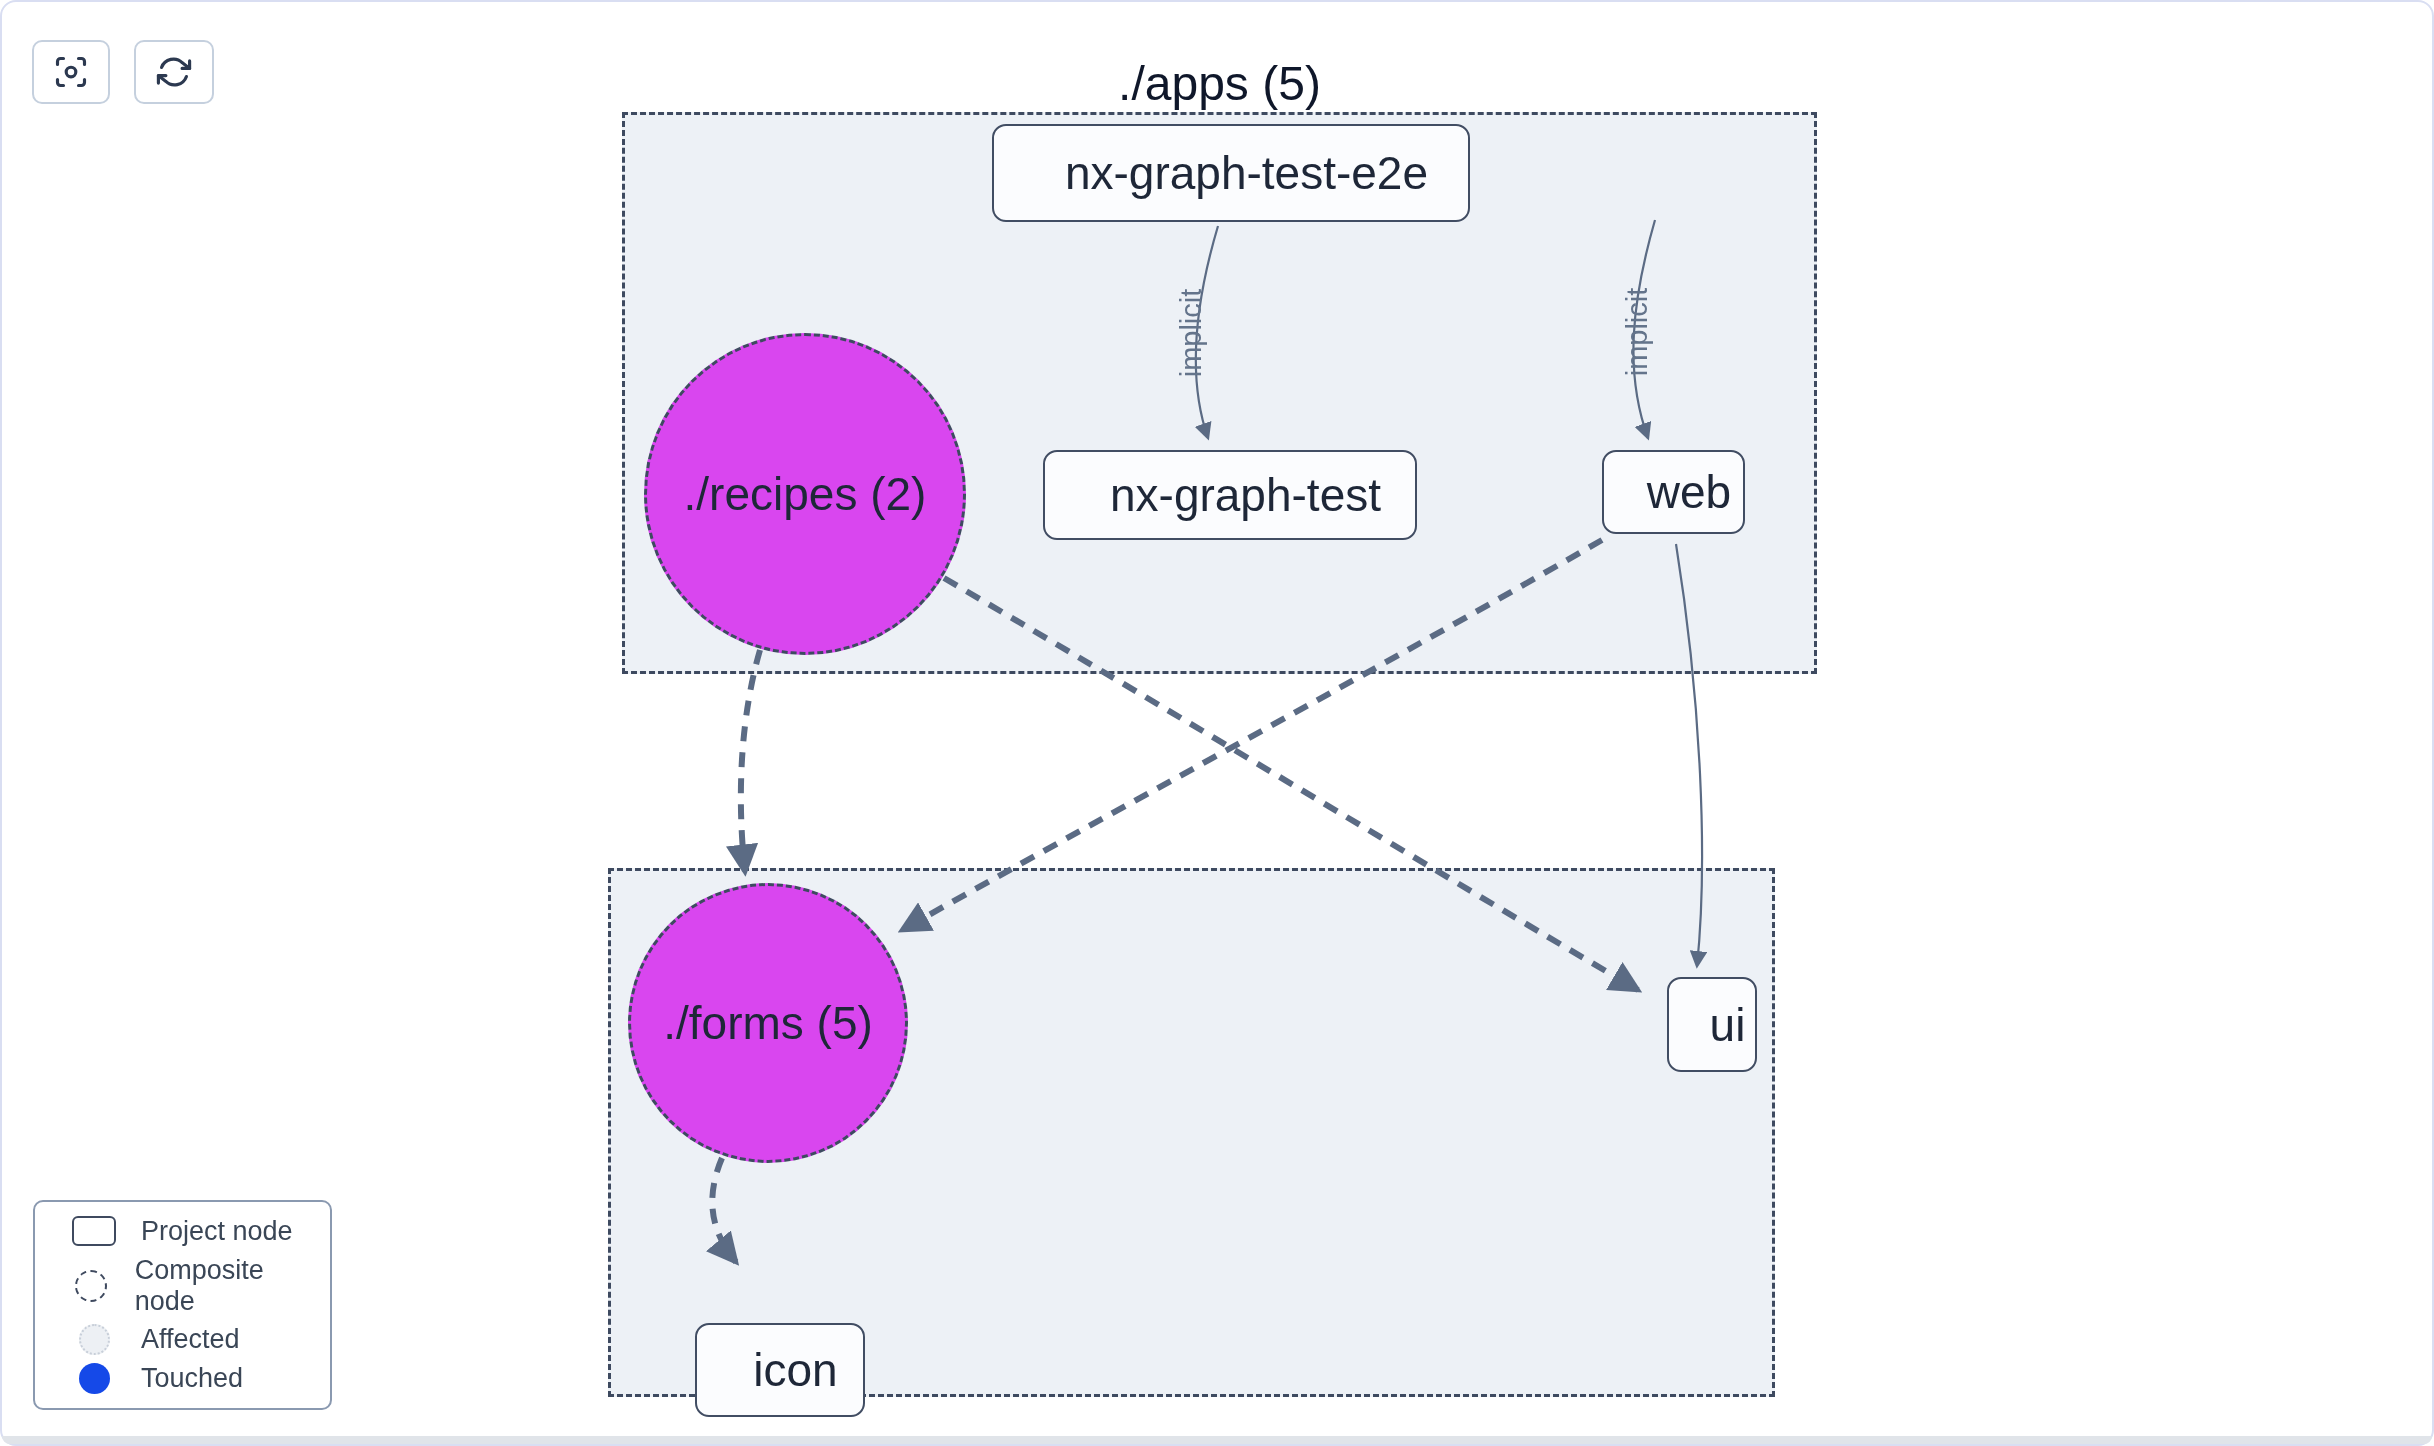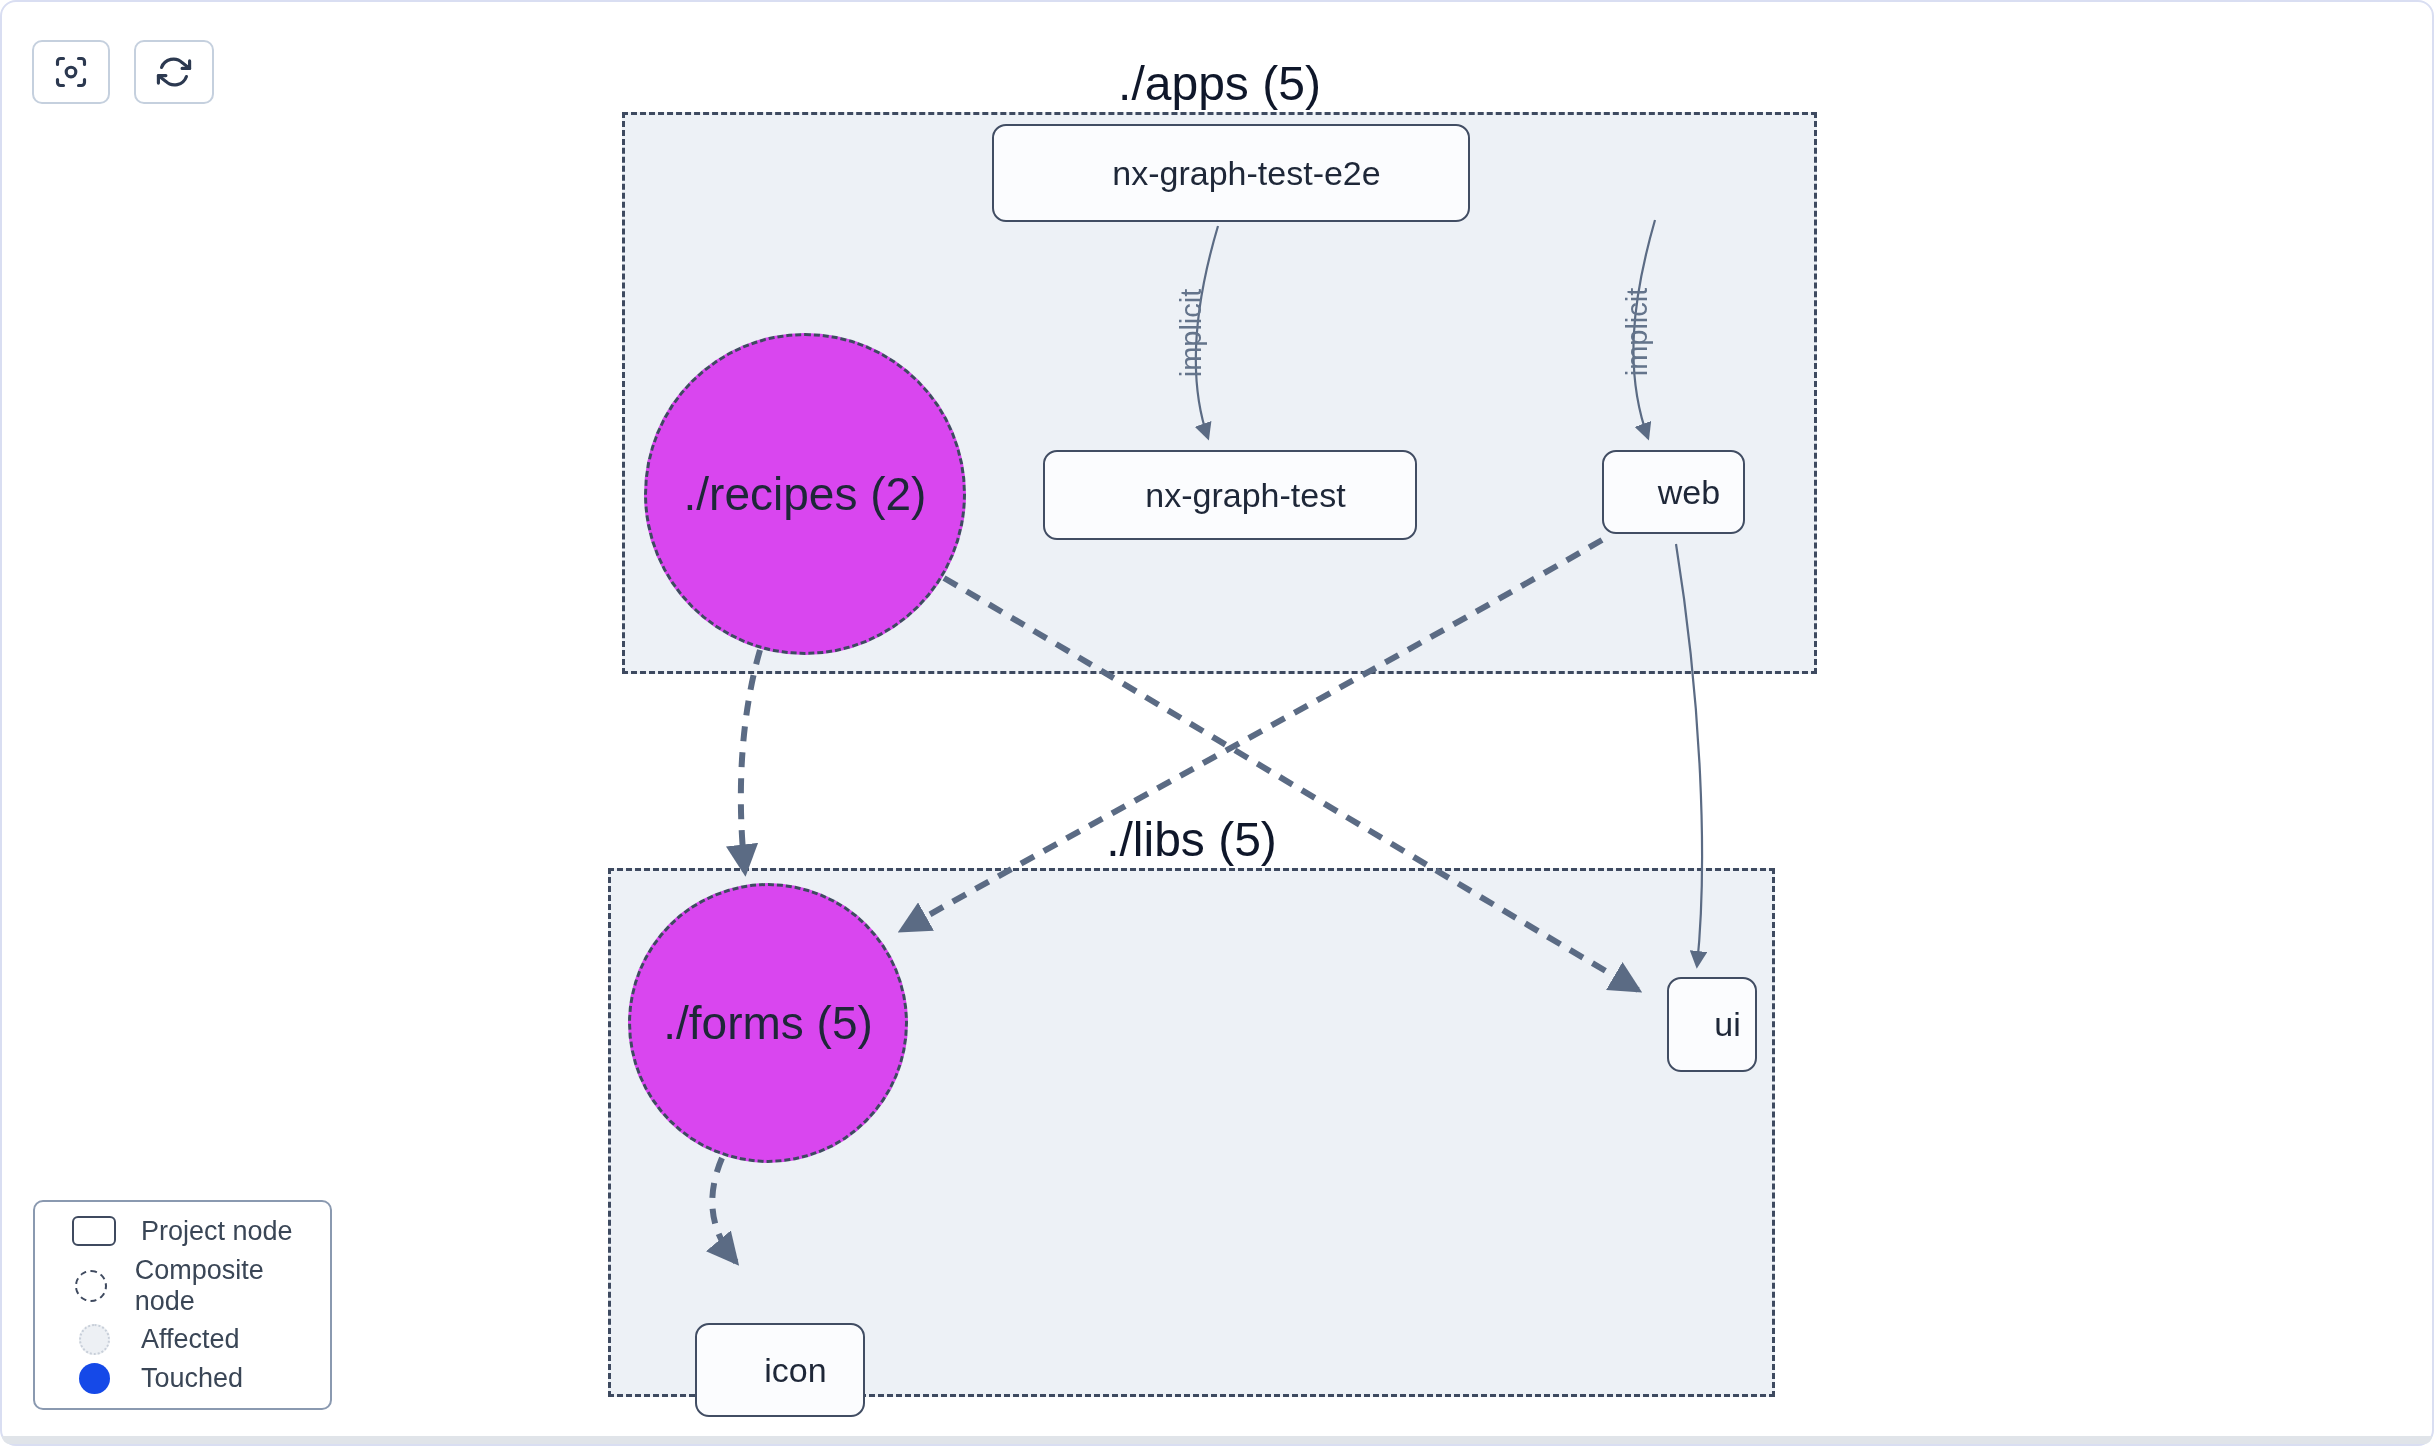--- a/index.html
+++ b/index.html
@@ -11,21 +11,21 @@
   .tool-btn{position:absolute;width:78px;height:64px;background:#fff;border:2px solid #c5d0de;border-radius:10px;
     display:flex;align-items:center;justify-content:center;box-sizing:border-box;z-index:8;cursor:pointer;}
   .tool-btn svg{stroke:#2c3950;fill:none;stroke-width:2.1;stroke-linecap:round;stroke-linejoin:round;}
 
   
   .group-box{position:absolute;background:#edf1f6;border:3px dashed #3e4a60;box-sizing:border-box;z-index:1;}
   .group-title{position:absolute;text-align:center;font-size:48px;color:#0f172a;z-index:5;line-height:52px;}
 
   
   .pnode{position:absolute;background:#fbfcfe;border:2.5px solid #414d63;border-radius:14px;box-sizing:border-box;
-    display:flex;align-items:center;justify-content:center;font-size:34px;color:#1e2738;z-index:4;cursor:pointer;padding-left:31px;}
+    display:flex;align-items:center;justify-content:center;font-size:46px;color:#1e2738;z-index:4;cursor:pointer;padding-left:31px;}
 
   
   .cnode{position:absolute;background:#d946ef;border:3px dashed #3e4a60;border-radius:50%;box-sizing:border-box;
     display:flex;align-items:center;justify-content:center;font-size:46px;color:#1e2738;z-index:2;cursor:pointer;}
 
   .edges-layer{position:absolute;left:0;top:0;z-index:3;pointer-events:none;}
   .edge-label{position:absolute;font-size:29px;color:#64748b;white-space:nowrap;z-index:3;
     transform:translate(-50%,-50%) rotate(-90deg);}
 
   
@@ -60,21 +60,20 @@
       <polyline points="1.6 19.4 1.6 14.4 6.6 14.4"></polyline>
       <path d="M3.7 9a8.4 8.4 0 0 1 13.9-3.1l4.8 3.7"></path>
       <path d="M1.6 14.4l4.8 3.7A8.4 8.4 0 0 0 20.3 15"></path>
     </svg>
   </div>
 
   <div class="group-box" style="left:622px;top:112px;width:1195px;height:562px;"></div>
   <div class="group-title" style="left:622px;top:58px;width:1195px;">./apps (5)</div>
 
   <div class="group-box" style="left:608px;top:868px;width:1167px;height:529px;"></div>
-  <div class="group-title" style="left:608px;top:814px;width:1167px;">./libs (5)</div>
 
   <div class="cnode" style="left:644px;top:333px;width:322px;height:322px;">
     <span>./recipes (2)</span>
   </div>
   <div class="cnode" style="left:628px;top:883px;width:280px;height:280px;">
     <span>./forms (5)</span>
   </div>
 
   <svg class="edges-layer" width="2434" height="1446" viewBox="0 0 2434 1446">
     <defs>

